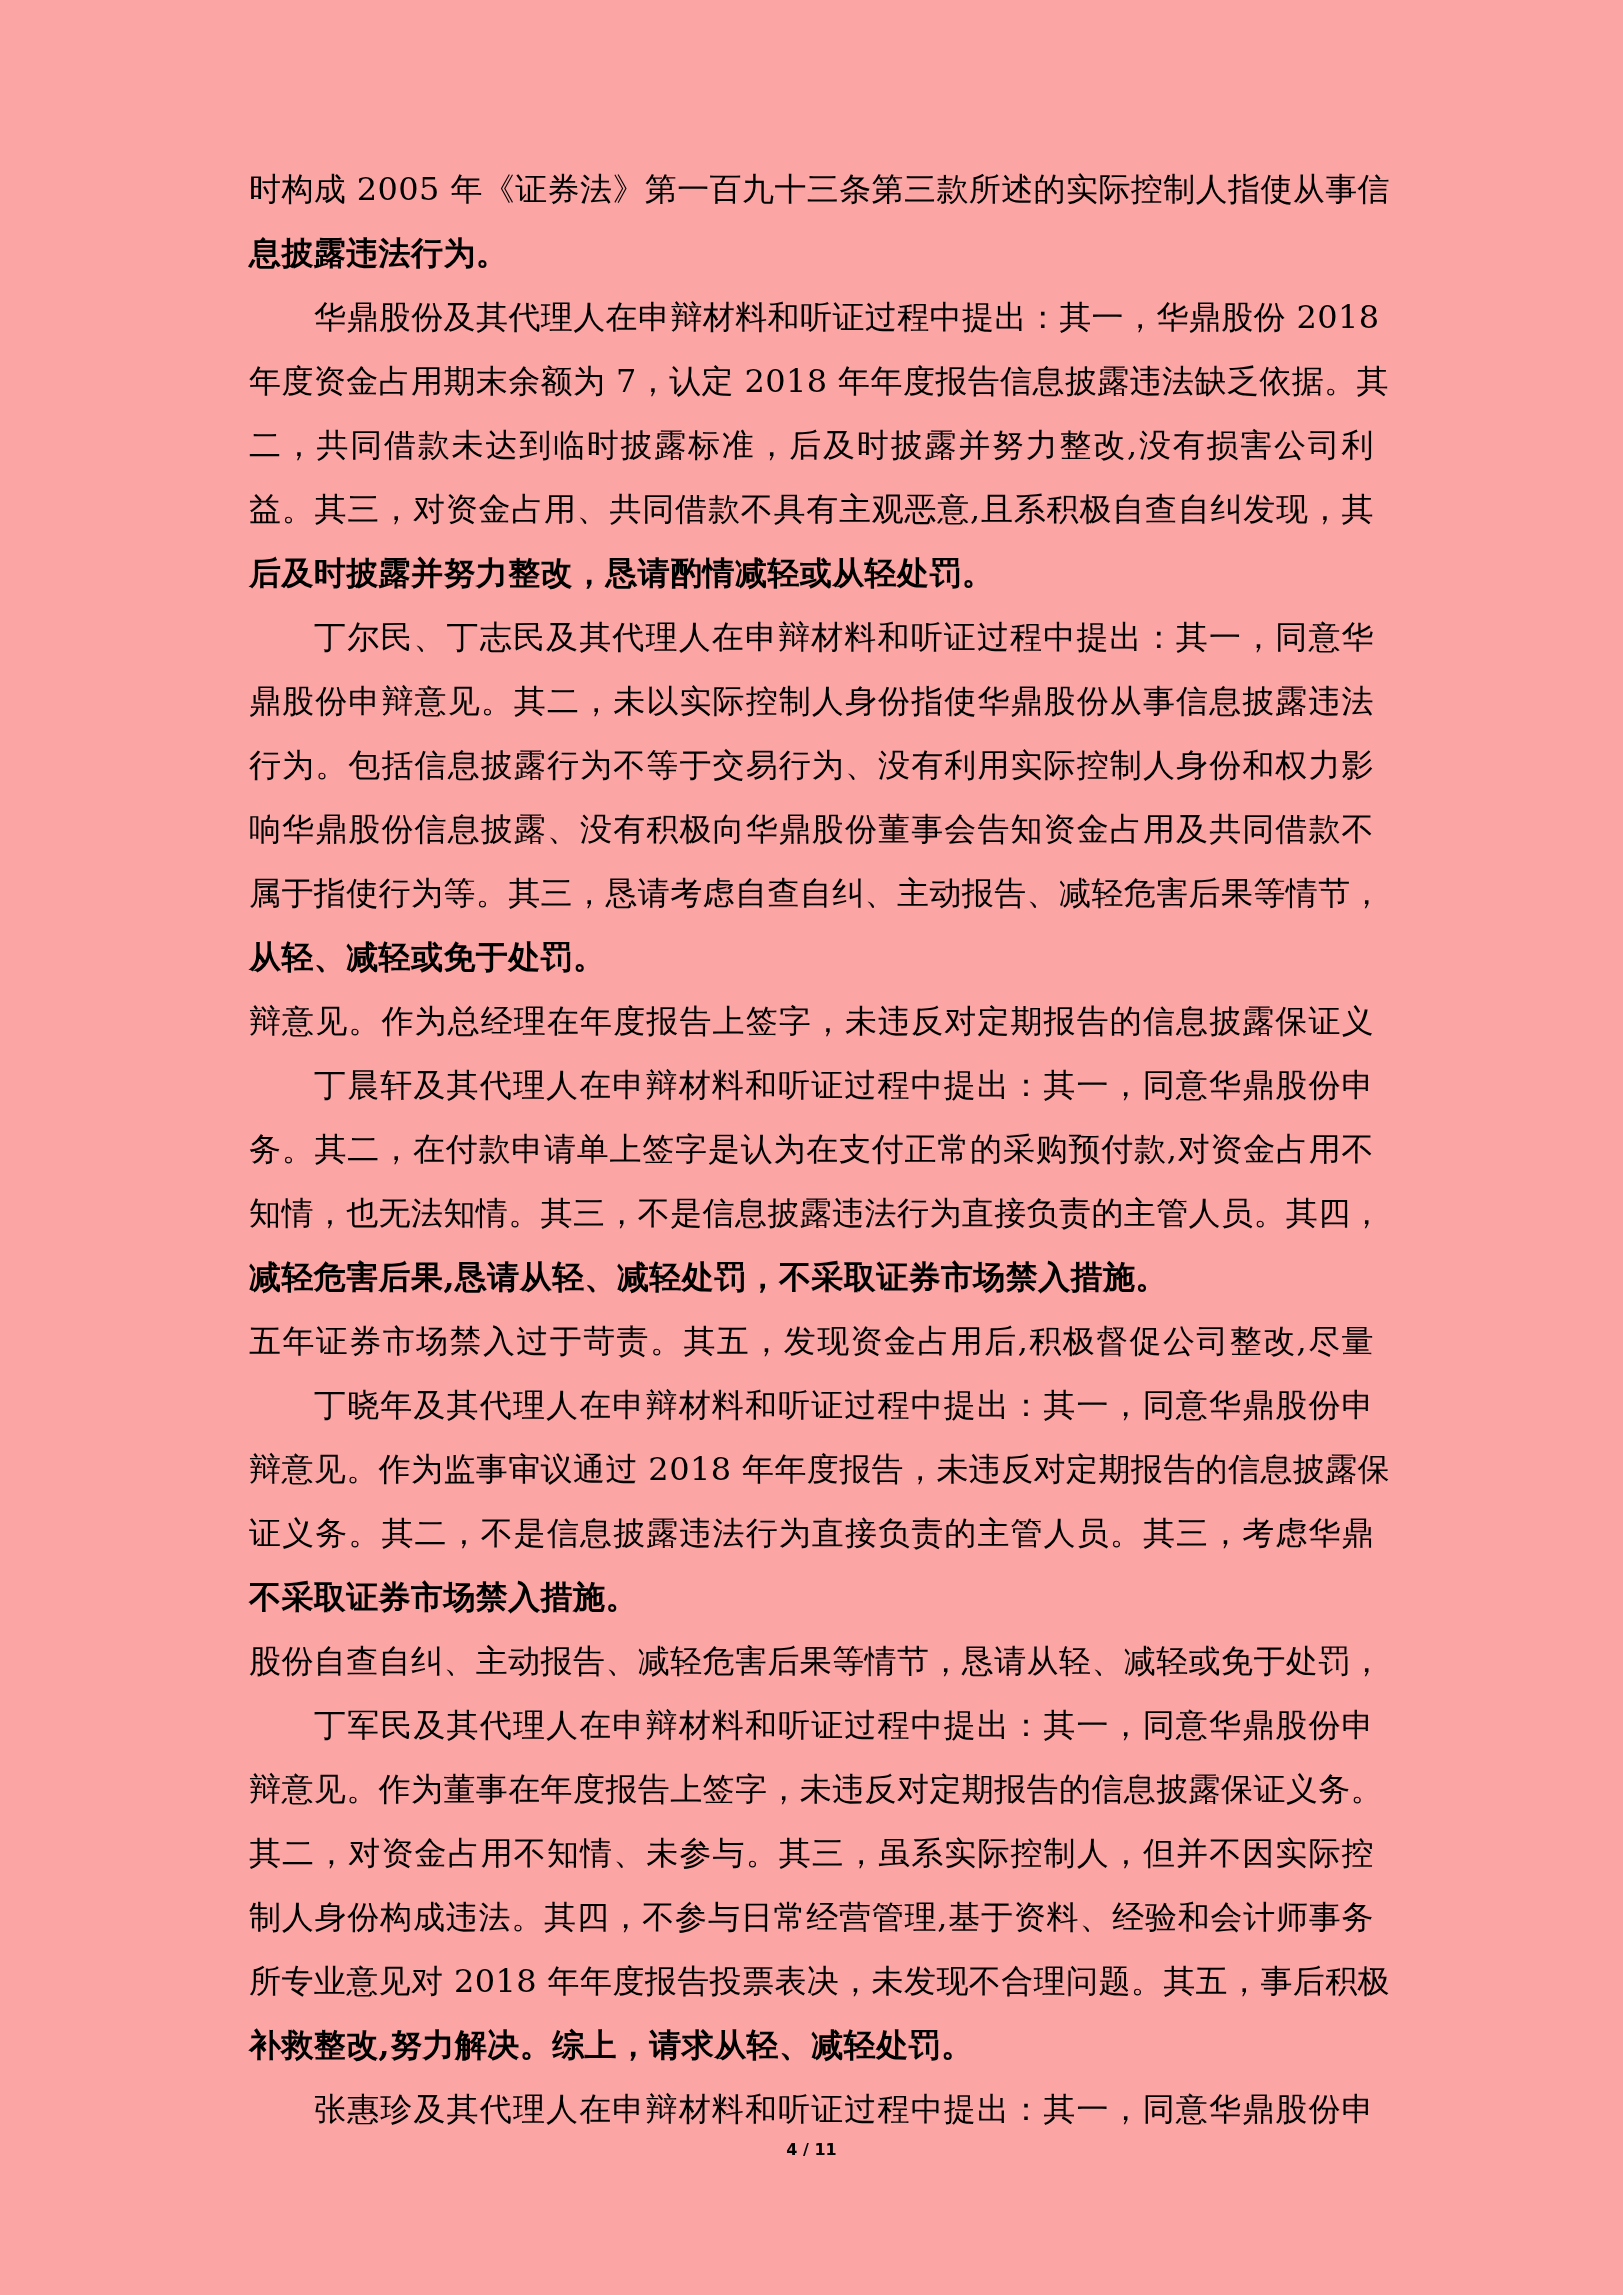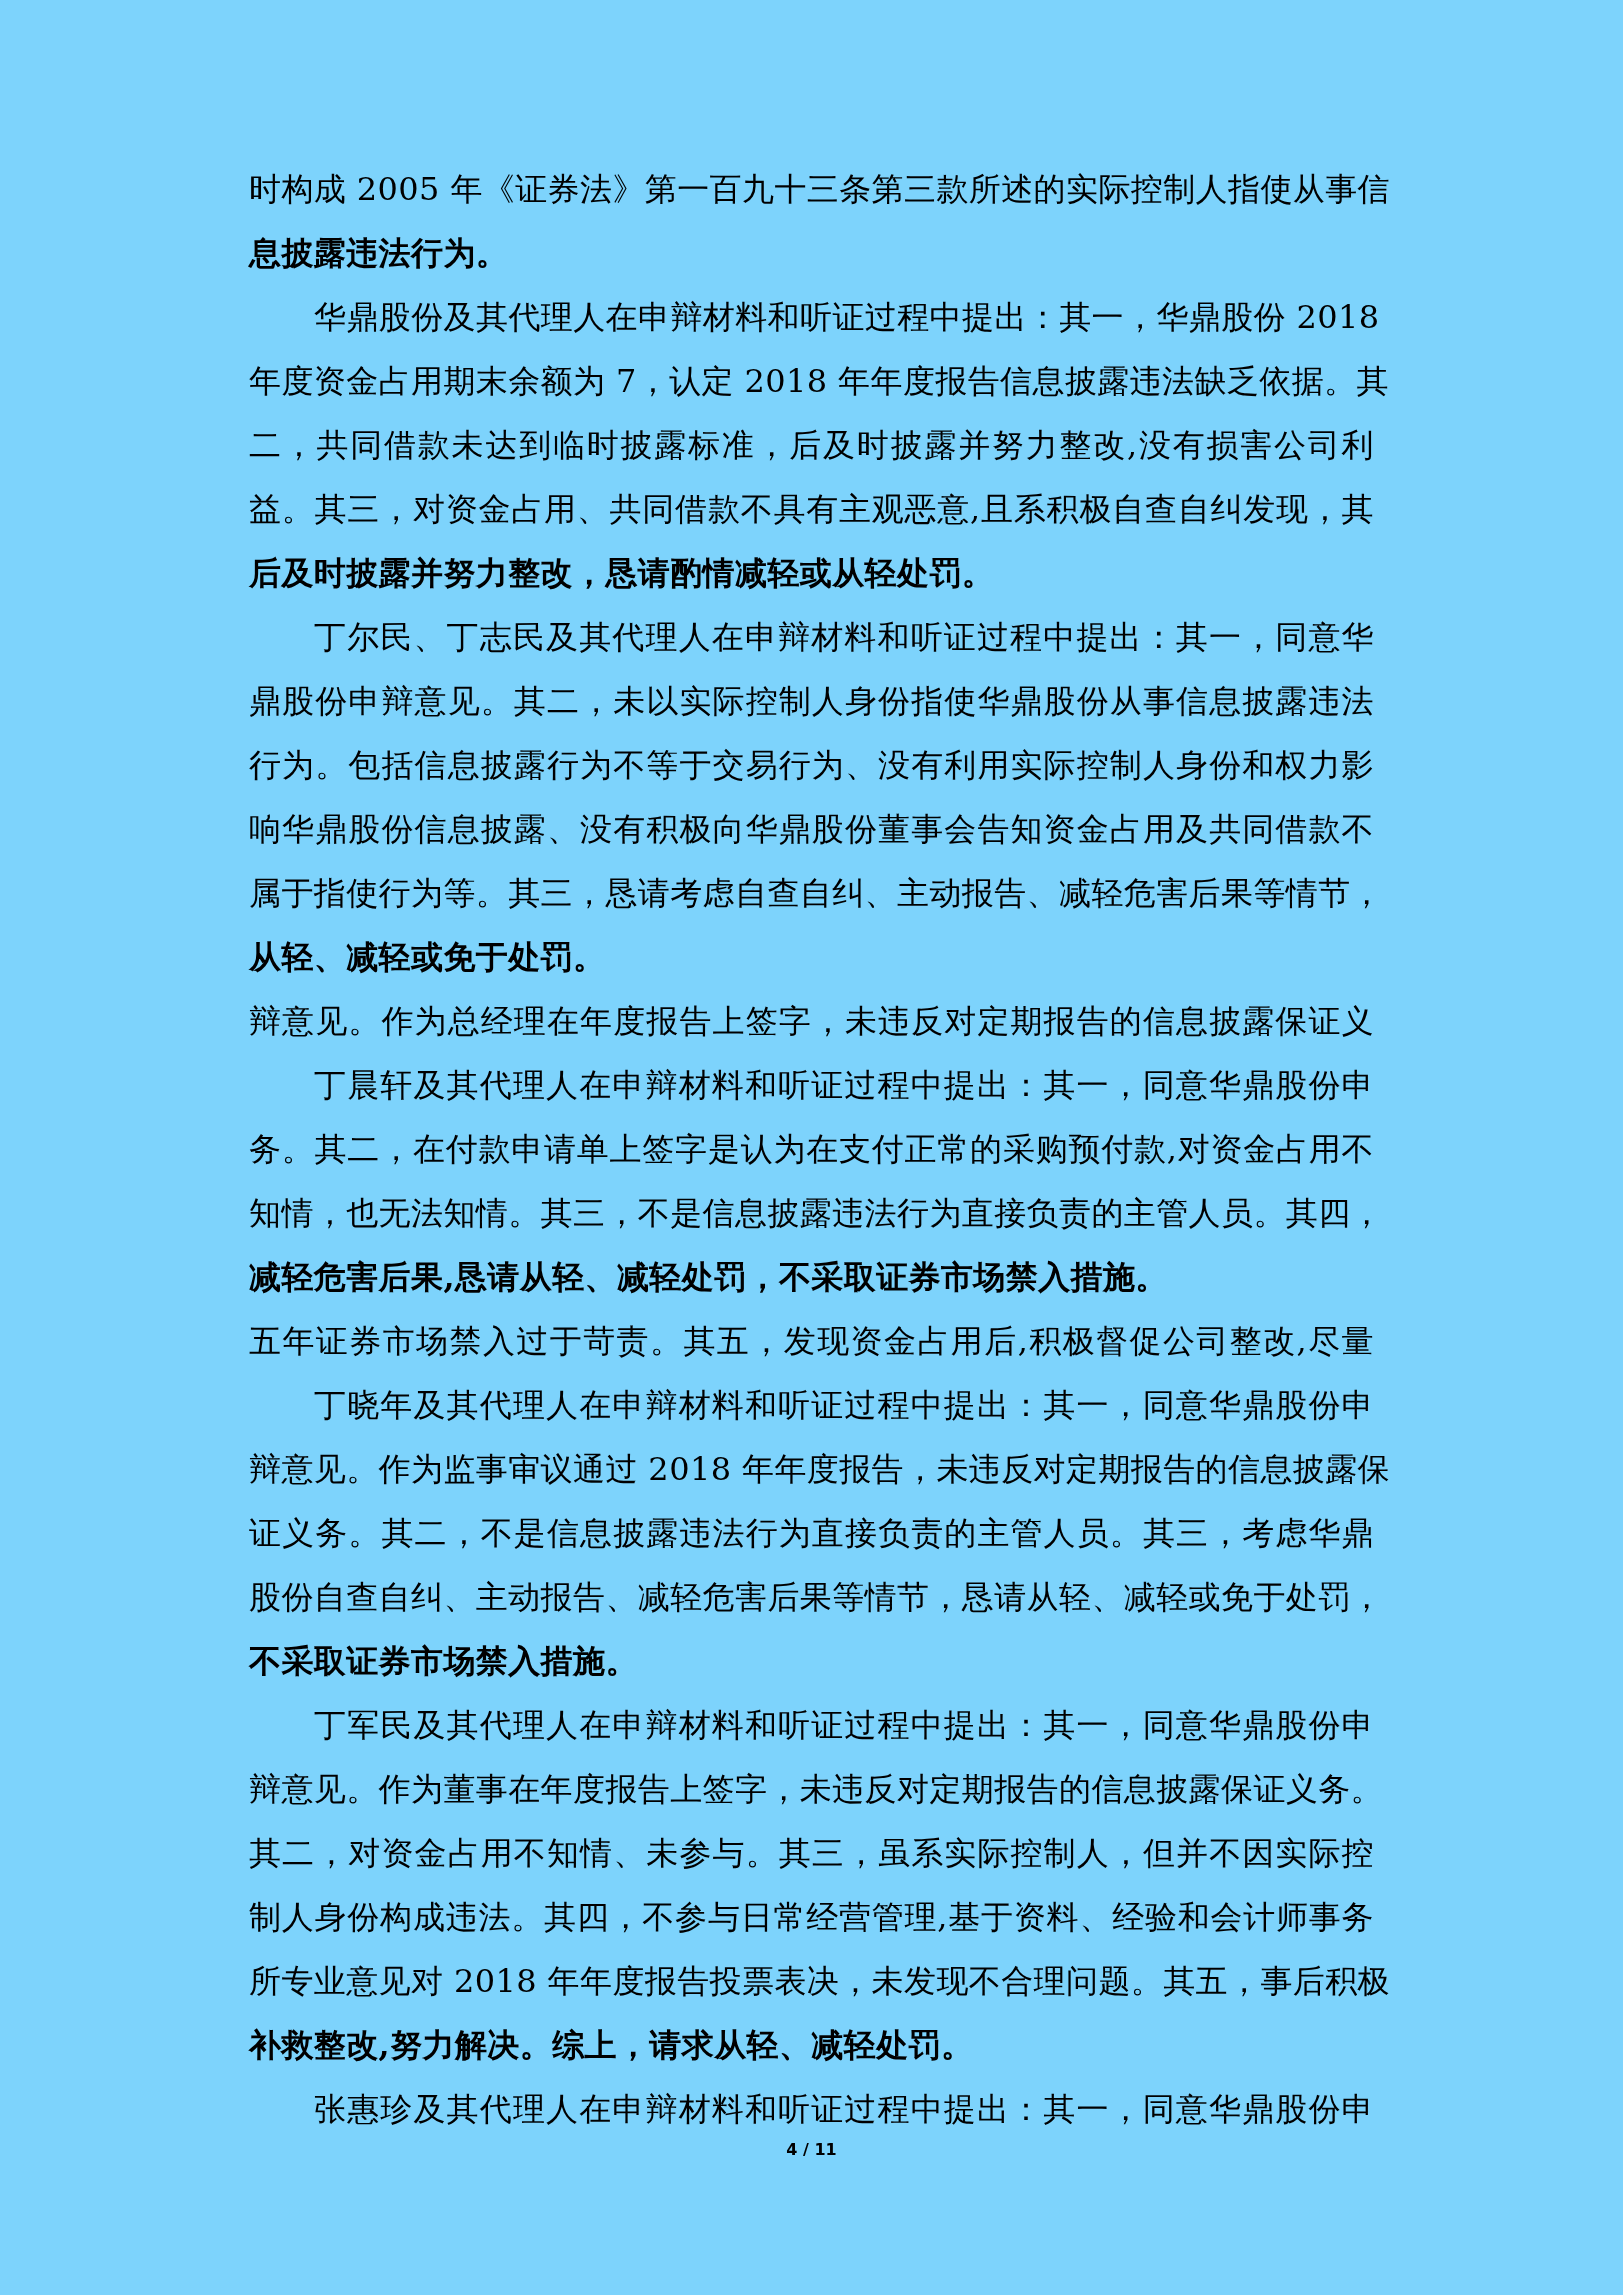--- a/index.html
+++ b/index.html
@@ -14,21 +14,21 @@
     overflow: hidden;
     font-family: "DejaVu Serif", "Liberation Serif", serif;
     color: #000000;
   }
   .page {
     position: absolute;
     left: 0;
     top: 0;
     width: 1623px;
     height: 2295px;
-    background: #7dd3fc;
+    background: #fca5a5;
   }
   .body-text {
     position: absolute;
     left: 249px;
     top: 157px;
     width: 1125px;
   }
   .para {
     margin: 0;
     padding: 0;
@@ -98,22 +98,22 @@
       <span class="line">务。其二，在付款申请单上签字是认为在支付正常的采购预付款,对资金占用不</span>
       <span class="line">知情，也无法知情。其三，不是信息披露违法行为直接负责的主管人员。其四，</span>
       <span class="line last">减轻危害后果,恳请从轻、减轻处罚，不采取证券市场禁入措施。</span>
       <span class="line">五年证券市场禁入过于苛责。其五，发现资金占用后,积极督促公司整改,尽量</span>
     </div>
 
     <div class="para">
       <span class="line indent">丁晓年及其代理人在申辩材料和听证过程中提出：其一，同意华鼎股份申</span>
       <span class="line">辩意见。作为监事审议通过 2018 年年度报告，未违反对定期报告的信息披露保</span>
       <span class="line">证义务。其二，不是信息披露违法行为直接负责的主管人员。其三，考虑华鼎</span>
+      <span class="line last">不采取证券市场禁入措施。</span>
       <span class="line">股份自查自纠、主动报告、减轻危害后果等情节，恳请从轻、减轻或免于处罚，</span>
-      <span class="line last">不采取证券市场禁入措施。</span>
     </div>
 
     <div class="para">
       <span class="line indent">丁军民及其代理人在申辩材料和听证过程中提出：其一，同意华鼎股份申</span>
       <span class="line">辩意见。作为董事在年度报告上签字，未违反对定期报告的信息披露保证义务。</span>
       <span class="line">其二，对资金占用不知情、未参与。其三，虽系实际控制人，但并不因实际控</span>
       <span class="line">制人身份构成违法。其四，不参与日常经营管理,基于资料、经验和会计师事务</span>
       <span class="line">所专业意见对 2018 年年度报告投票表决，未发现不合理问题。其五，事后积极</span>
       <span class="line last">补救整改,努力解决。综上，请求从轻、减轻处罚。</span>
     </div>

